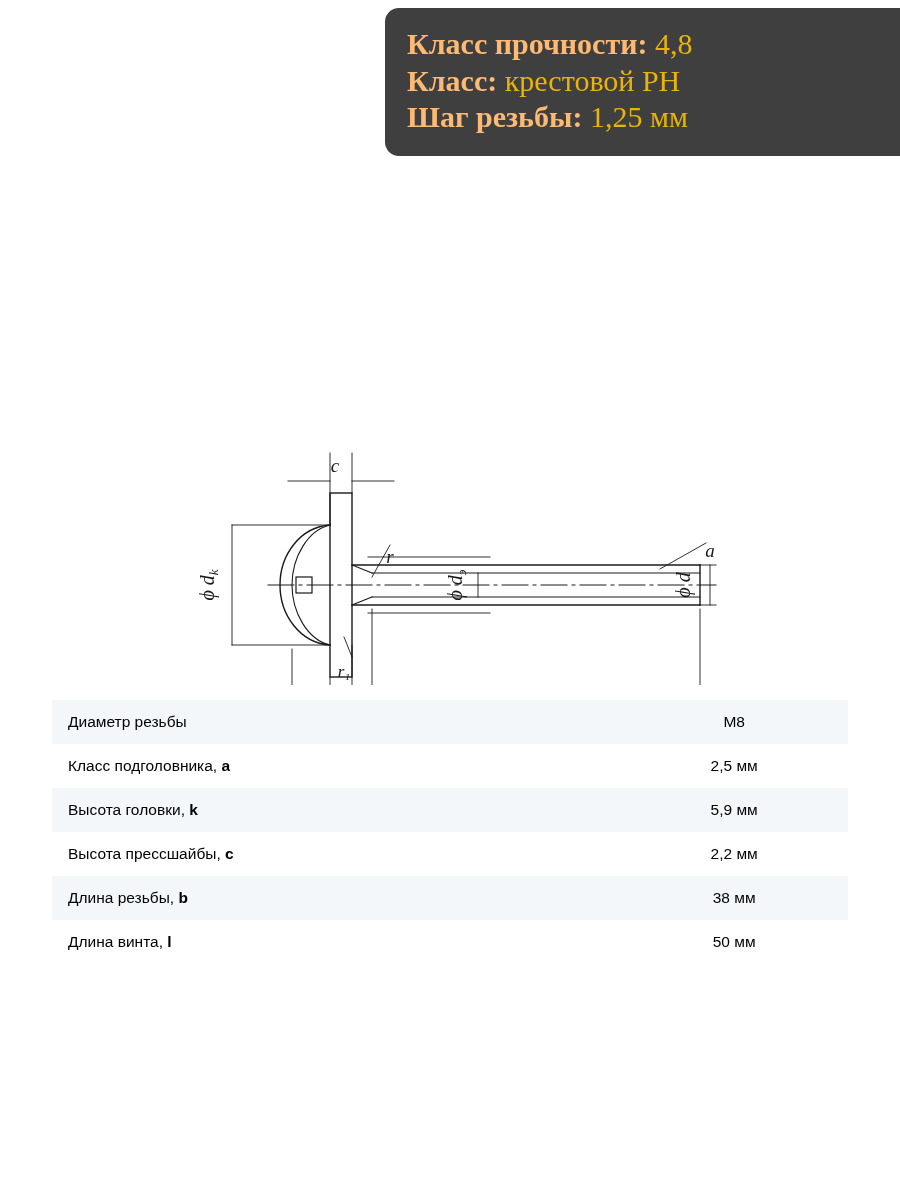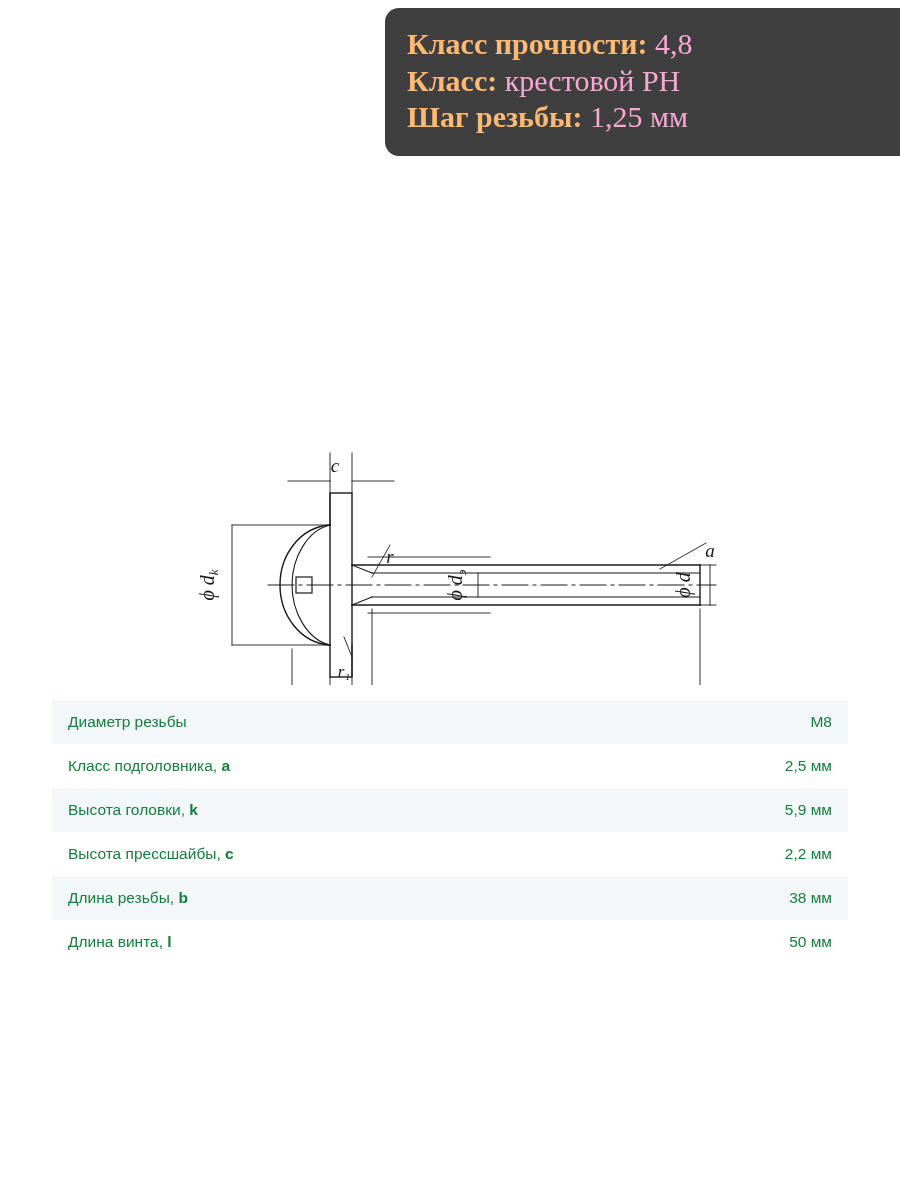--- a/index.html
+++ b/index.html
@@ -31,21 +31,21 @@
     font-family: "Liberation Serif", serif;
     font-size: 30px;
     line-height: 1.22;
     white-space: nowrap;
   }
   .info-label {
     color: #fdba74;
     font-weight: bold;
   }
   .info-value {
-    color: #f9a8d4;
+    color: #eab308;
     font-weight: normal;
   }
 
   
   .drawing-wrap {
     position: absolute;
     top: 225px;
     left: 0;
     width: 900px;
     height: 460px;
@@ -55,40 +55,40 @@
   }
 
   
   .spec-table {
     position: absolute;
     top: 700px;
     left: 52px;
     width: 796px;
     border-collapse: collapse;
     font-size: 15.5px;
-    color: #15803d;
+    color: #000000;
   }
   .spec-table tr {
     height: 44px;
   }
   .spec-table tr:nth-child(odd) {
     background: #f4f7fa;
   }
   .spec-table tr:nth-child(even) {
     background: #ffffff;
   }
   .spec-table td {
     padding: 0 16px;
     vertical-align: middle;
   }
   .spec-table td.param {
     text-align: left;
   }
   .spec-table td.value {
-    text-align: right;
+    text-align: center;
     white-space: nowrap;
   }
   .spec-table td.param b {
     font-weight: bold;
   }
 </style>
 </head>
 <body>
 
 <div class="info-panel">

